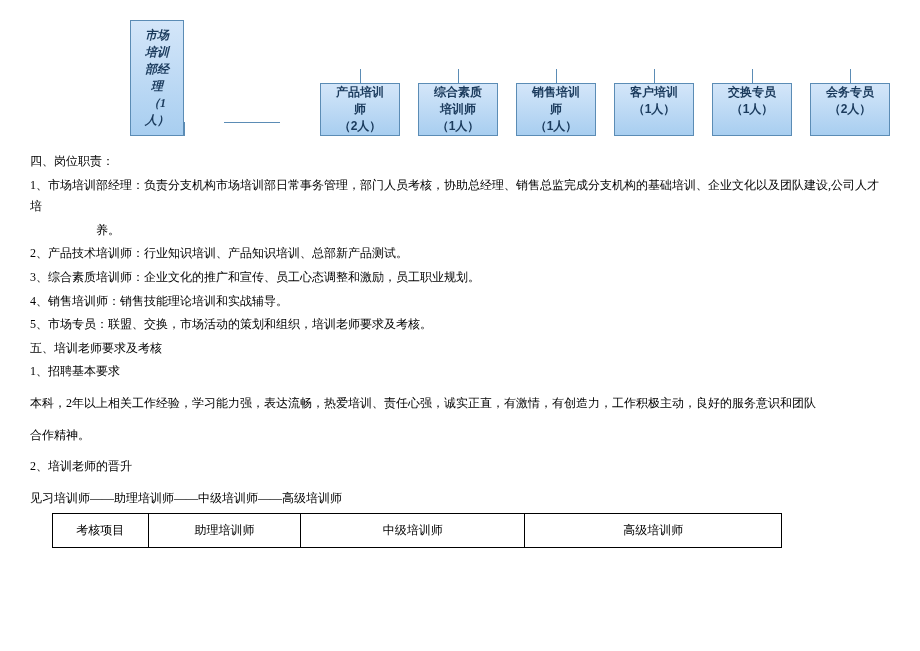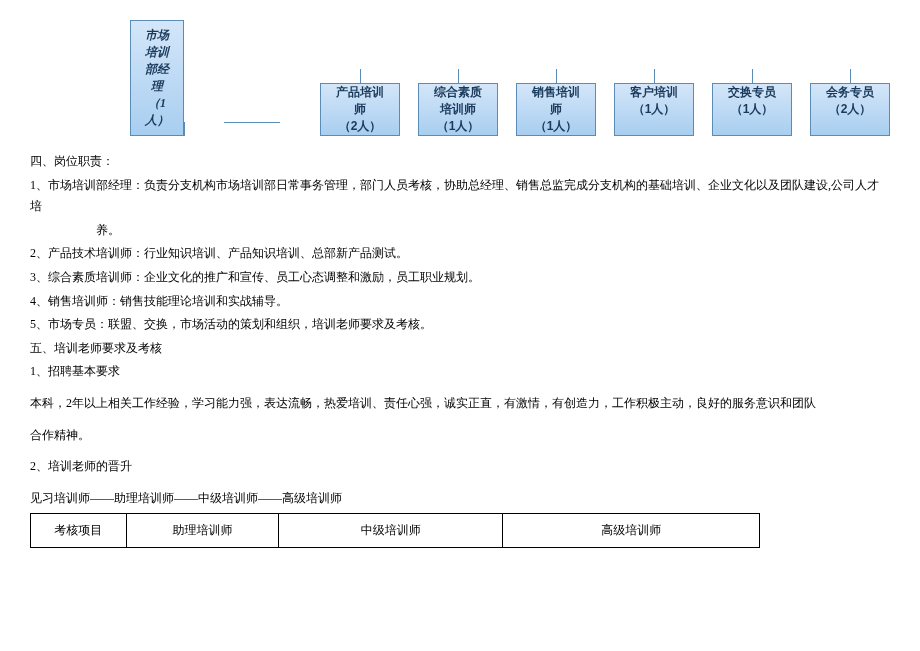--- a/index.html
+++ b/index.html
@@ -69,20 +69,21 @@
       padding-left: 66px;
     }
     .section {
       margin-top: 10px;
       margin-bottom: 10px;
     }
     table {
       border-collapse: collapse;
       margin-top: 4px;
       width: 730px;
+      margin-left: 22px;
     }
     td {
       border: 1px solid #000;
       padding: 8px 4px;
       text-align: center;
       font-size: 12px;
     }
     .col1 { width: 100px; }
     .col2 { width: 160px; }
     .col3 { width: 236px; }

